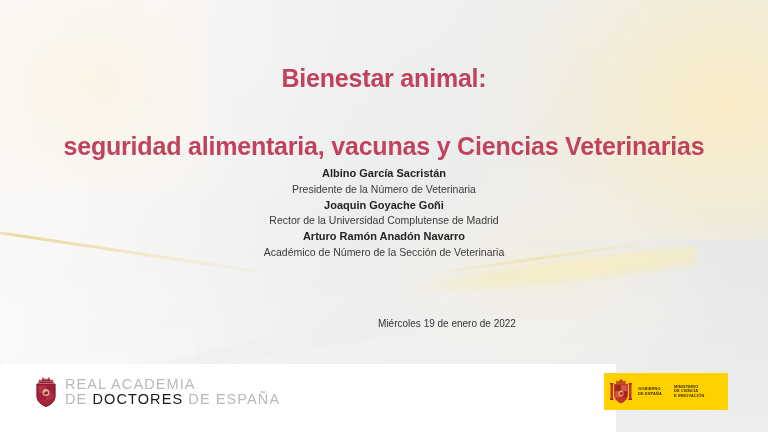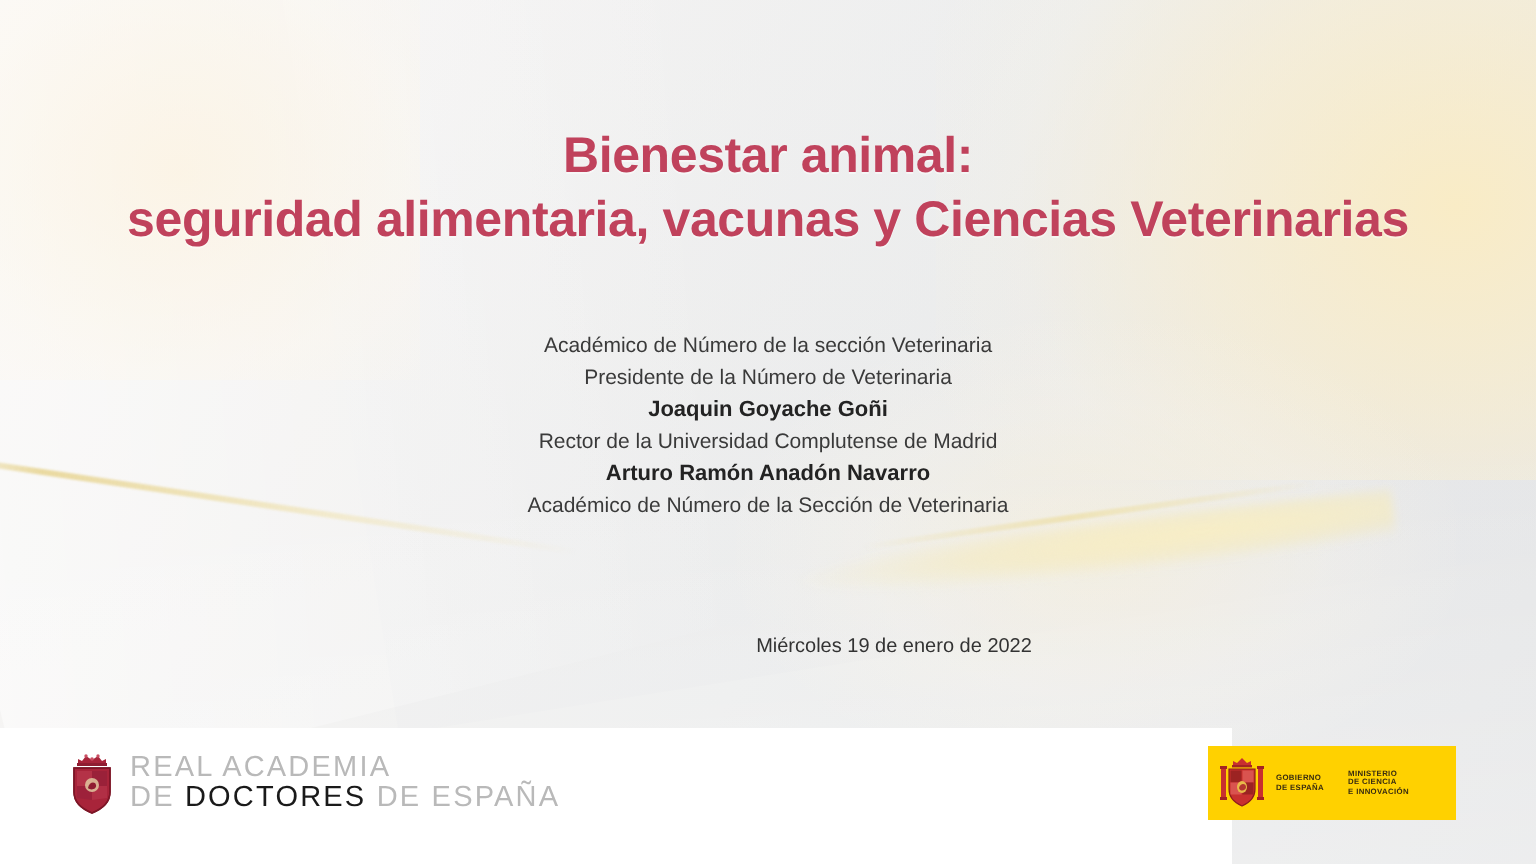--- a/index.html
+++ b/index.html
@@ -145,21 +145,21 @@
     text-align: center;
   }
   .title-line {
     color: #c0425c;
     font-weight: bold;
     letter-spacing: -0.2px;
     line-height: 1.28;
     text-shadow: 0 1px 0 rgba(255,255,255,0.45);
   }
   .title-line1 { font-size: 25px; }
-  .title-line2 { font-size: 25px; }
+  .title-line2 { font-size: 25px; margin-top: 36px; }
 
   .speakers {
     position: absolute;
     top: 166px;
     left: 0;
     width: 768px;
     text-align: center;
     color: #2c2c2c;
   }
   .spk { margin: 0; }
@@ -277,21 +277,21 @@
   <div class="content">
 
     <div class="title-block">
       <div class="title-line title-line1">Bienestar animal:</div>
       <div class="title-line title-line2">seguridad alimentaria, vacunas y Ciencias Veterinarias</div>
     </div>
 
     <div class="speakers">
 
       <div class="spk">
-        <div class="spk-role">Académico de Número de la sección Veterinaria</div>
+        <div class="spk-name">Albino García Sacristán</div>
       </div>
 
       <div class="spk">
         <div class="spk-role">Presidente de la Número de Veterinaria</div>
       </div>
 
       <div class="spk">
         <div class="spk-name">Joaquin Goyache Goñi</div>
         <div class="spk-role">Rector de la Universidad Complutense de Madrid</div>
       </div>

